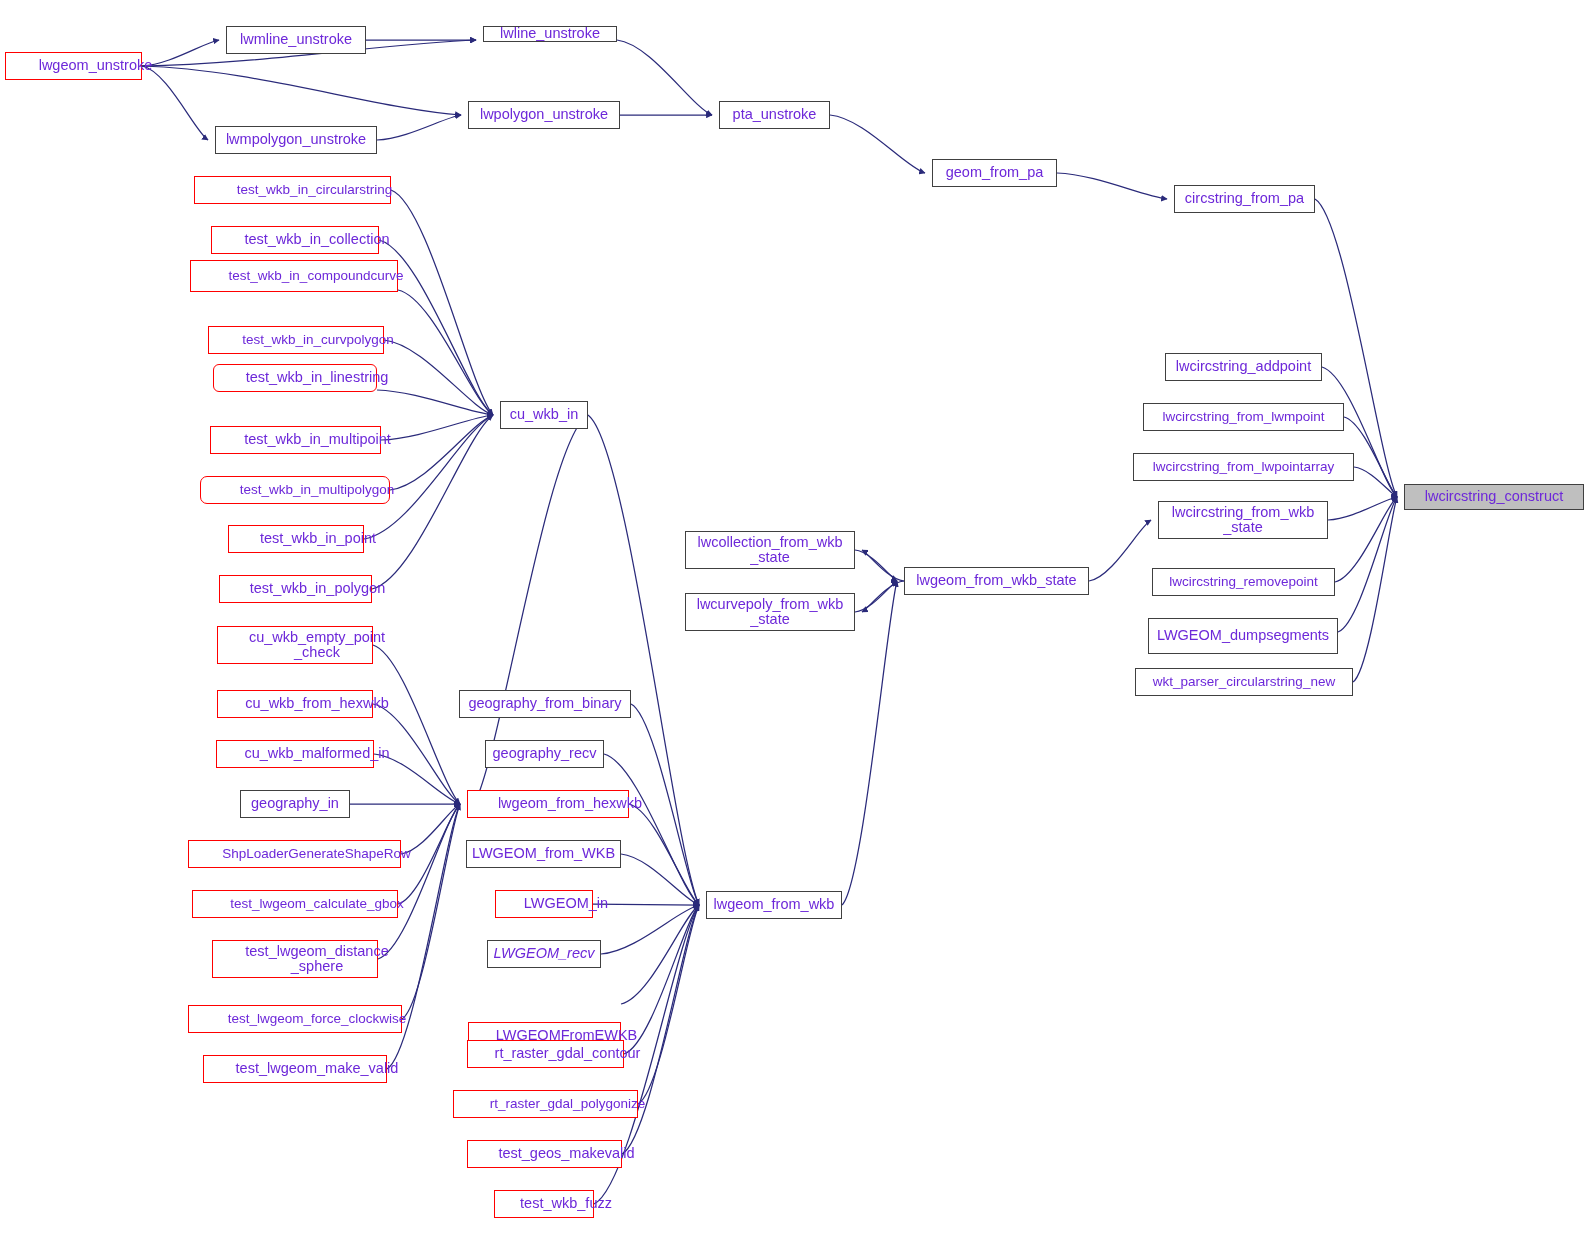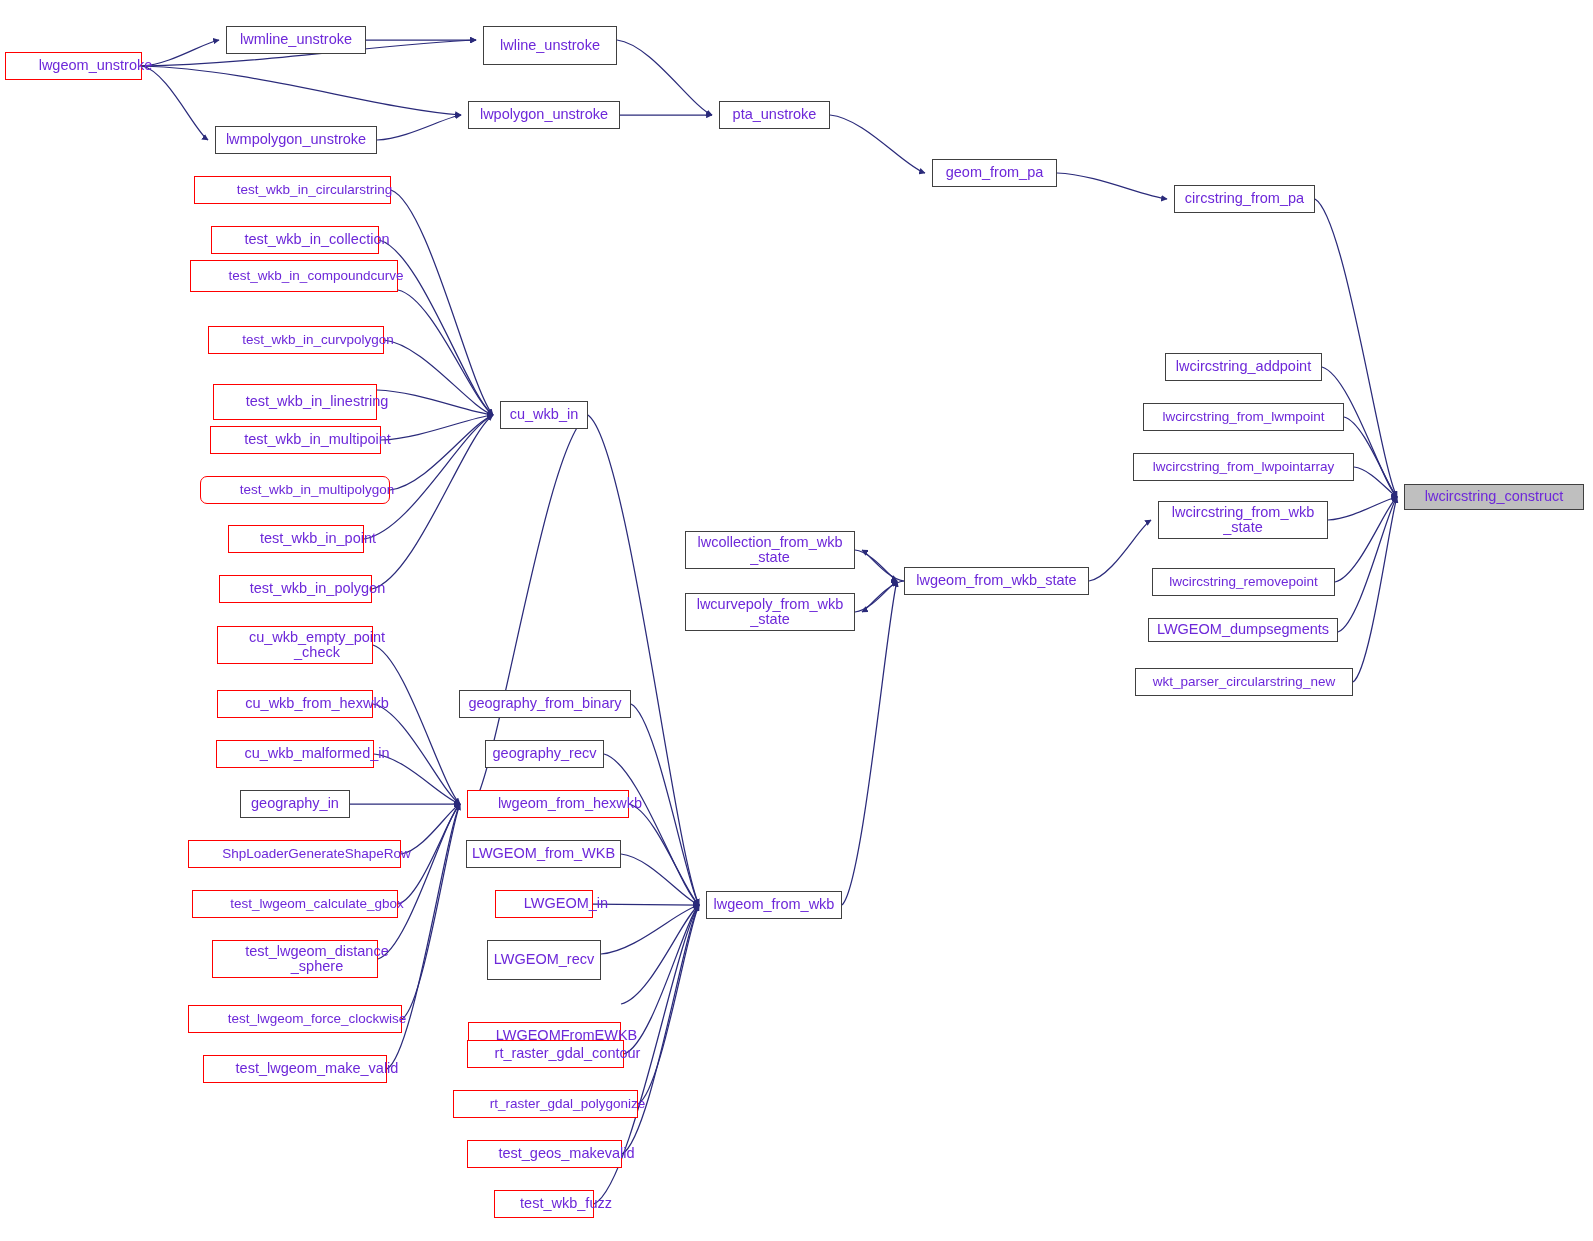--- a/index.html
+++ b/index.html
@@ -79,21 +79,21 @@
       <path d="M1338,632 C1360.506,623.9 1385.586,513.2 1397,497" fill="none" stroke="#2a2a7a" stroke-width="1.25" marker-end="url(#ah)"></path>
       <path d="M1353,682 C1370.391,670.9 1389.771,519.2 1397,497" fill="none" stroke="#2a2a7a" stroke-width="1.25" marker-end="url(#ah)"></path>
     </svg>
   <div id="nodes">
       <div class="node n-red" style="left: 5px; top: 52px; width: 137px; height: 28px;">
         <span>lwgeom_unstroke</span>
       </div>
       <div class="node n-black" style="left: 226px; top: 26px; width: 140px; height: 28px;">
         <span>lwmline_unstroke</span>
       </div>
-      <div class="node n-black" style="left: 483px; top: 26px; width: 134px; height: 39px;">
+      <div class="node n-black" style="left: 483px; top: 26px; width: 134px; height: 16px;">
         <span>lwline_unstroke</span>
       </div>
       <div class="node n-black" style="left: 215px; top: 126px; width: 162px; height: 28px;">
         <span>lwmpolygon_unstroke</span>
       </div>
       <div class="node n-black" style="left: 468px; top: 101px; width: 152px; height: 28px;">
         <span>lwpolygon_unstroke</span>
       </div>
       <div class="node n-black" style="left: 719px; top: 101px; width: 111px; height: 28px;">
         <span>pta_unstroke</span>
@@ -109,21 +109,21 @@
       </div>
       <div class="node n-red" style="left: 211px; top: 226px; width: 168px; height: 28px;">
         <span>test_wkb_in_collection</span>
       </div>
       <div class="node n-red" style="left: 190px; top: 260px; width: 208px; height: 32px;">
         <span style="font-size: 13.5px;">test_wkb_in_compoundcurve</span>
       </div>
       <div class="node n-red" style="left: 208px; top: 326px; width: 176px; height: 28px;">
         <span style="font-size: 13.5px;">test_wkb_in_curvpolygon</span>
       </div>
-      <div class="node n-red" style="left: 213px; top: 384px; width: 164px; height: 36px;">
+      <div class="node n-red" style="left: 213px; top: 364px; width: 164px; height: 28px; border-radius: 6px;">
         <span>test_wkb_in_linestring</span>
       </div>
       <div class="node n-red" style="left: 210px; top: 426px; width: 171px; height: 28px;">
         <span>test_wkb_in_multipoint</span>
       </div>
       <div class="node n-red" style="left: 200px; top: 476px; width: 190px; height: 28px; border-radius: 7px;">
         <span style="font-size: 13.5px;">test_wkb_in_multipolygon</span>
       </div>
       <div class="node n-red" style="left: 228px; top: 525px; width: 136px; height: 28px;">
         <span>test_wkb_in_point</span>
@@ -171,21 +171,21 @@
       </div>
       <div class="node n-red" style="left: 467px; top: 790px; width: 162px; height: 28px;">
         <span>lwgeom_from_hexwkb</span>
       </div>
       <div class="node n-black" style="left: 466px; top: 840px; width: 155px; height: 28px;">
         <span>LWGEOM_from_WKB</span>
       </div>
       <div class="node n-red" style="left: 495px; top: 890px; width: 98px; height: 28px;">
         <span>LWGEOM_in</span>
       </div>
-      <div class="node n-black" style="left: 487px; top: 940px; width: 114px; height: 40px;">
+      <div class="node n-black" style="left: 487px; top: 940px; width: 114px; height: 28px; font-style: italic;">
         <span>LWGEOM_recv</span>
       </div>
       <div class="node n-red" style="left: 468px; top: 990px; width: 153px; height: 28px; margin-top: 32px;">
         <span>LWGEOMFromEWKB</span>
       </div>
       <div class="node n-red" style="left: 467px; top: 1040px; width: 157px; height: 28px;">
         <span>rt_raster_gdal_contour</span>
       </div>
       <div class="node n-red" style="left: 453px; top: 1090px; width: 185px; height: 28px;">
         <span style="font-size: 13.5px;">rt_raster_gdal_polygonize</span>
@@ -219,21 +219,21 @@
       <div class="node n-black" style="left: 1133px; top: 453px; width: 221px; height: 28px; text-align: right;">
         <span style="font-size: 13.5px;">lwcircstring_from_lwpointarray</span>
       </div>
       <div class="node n-black" style="left: 1158px; top: 501px; width: 170px; height: 38px;">
         <span>lwcircstring_from_wkb
 _state</span>
       </div>
       <div class="node n-black" style="left: 1152px; top: 568px; width: 183px; height: 28px;">
         <span style="font-size: 13.5px;">lwcircstring_removepoint</span>
       </div>
-      <div class="node n-black" style="left: 1148px; top: 618px; width: 190px; height: 24px;">
+      <div class="node n-black" style="left: 1148px; top: 618px; width: 190px; height: 36px;">
         <span>LWGEOM_dumpsegments</span>
       </div>
       <div class="node n-black" style="left: 1135px; top: 668px; width: 218px; height: 28px;">
         <span style="font-size: 13.5px;">wkt_parser_circularstring_new</span>
       </div>
       <div class="node n-cur" style="left: 1404px; top: 484px; width: 180px; height: 26px;">
         <span>lwcircstring_construct</span>
       </div>
     </div>
 </div>

